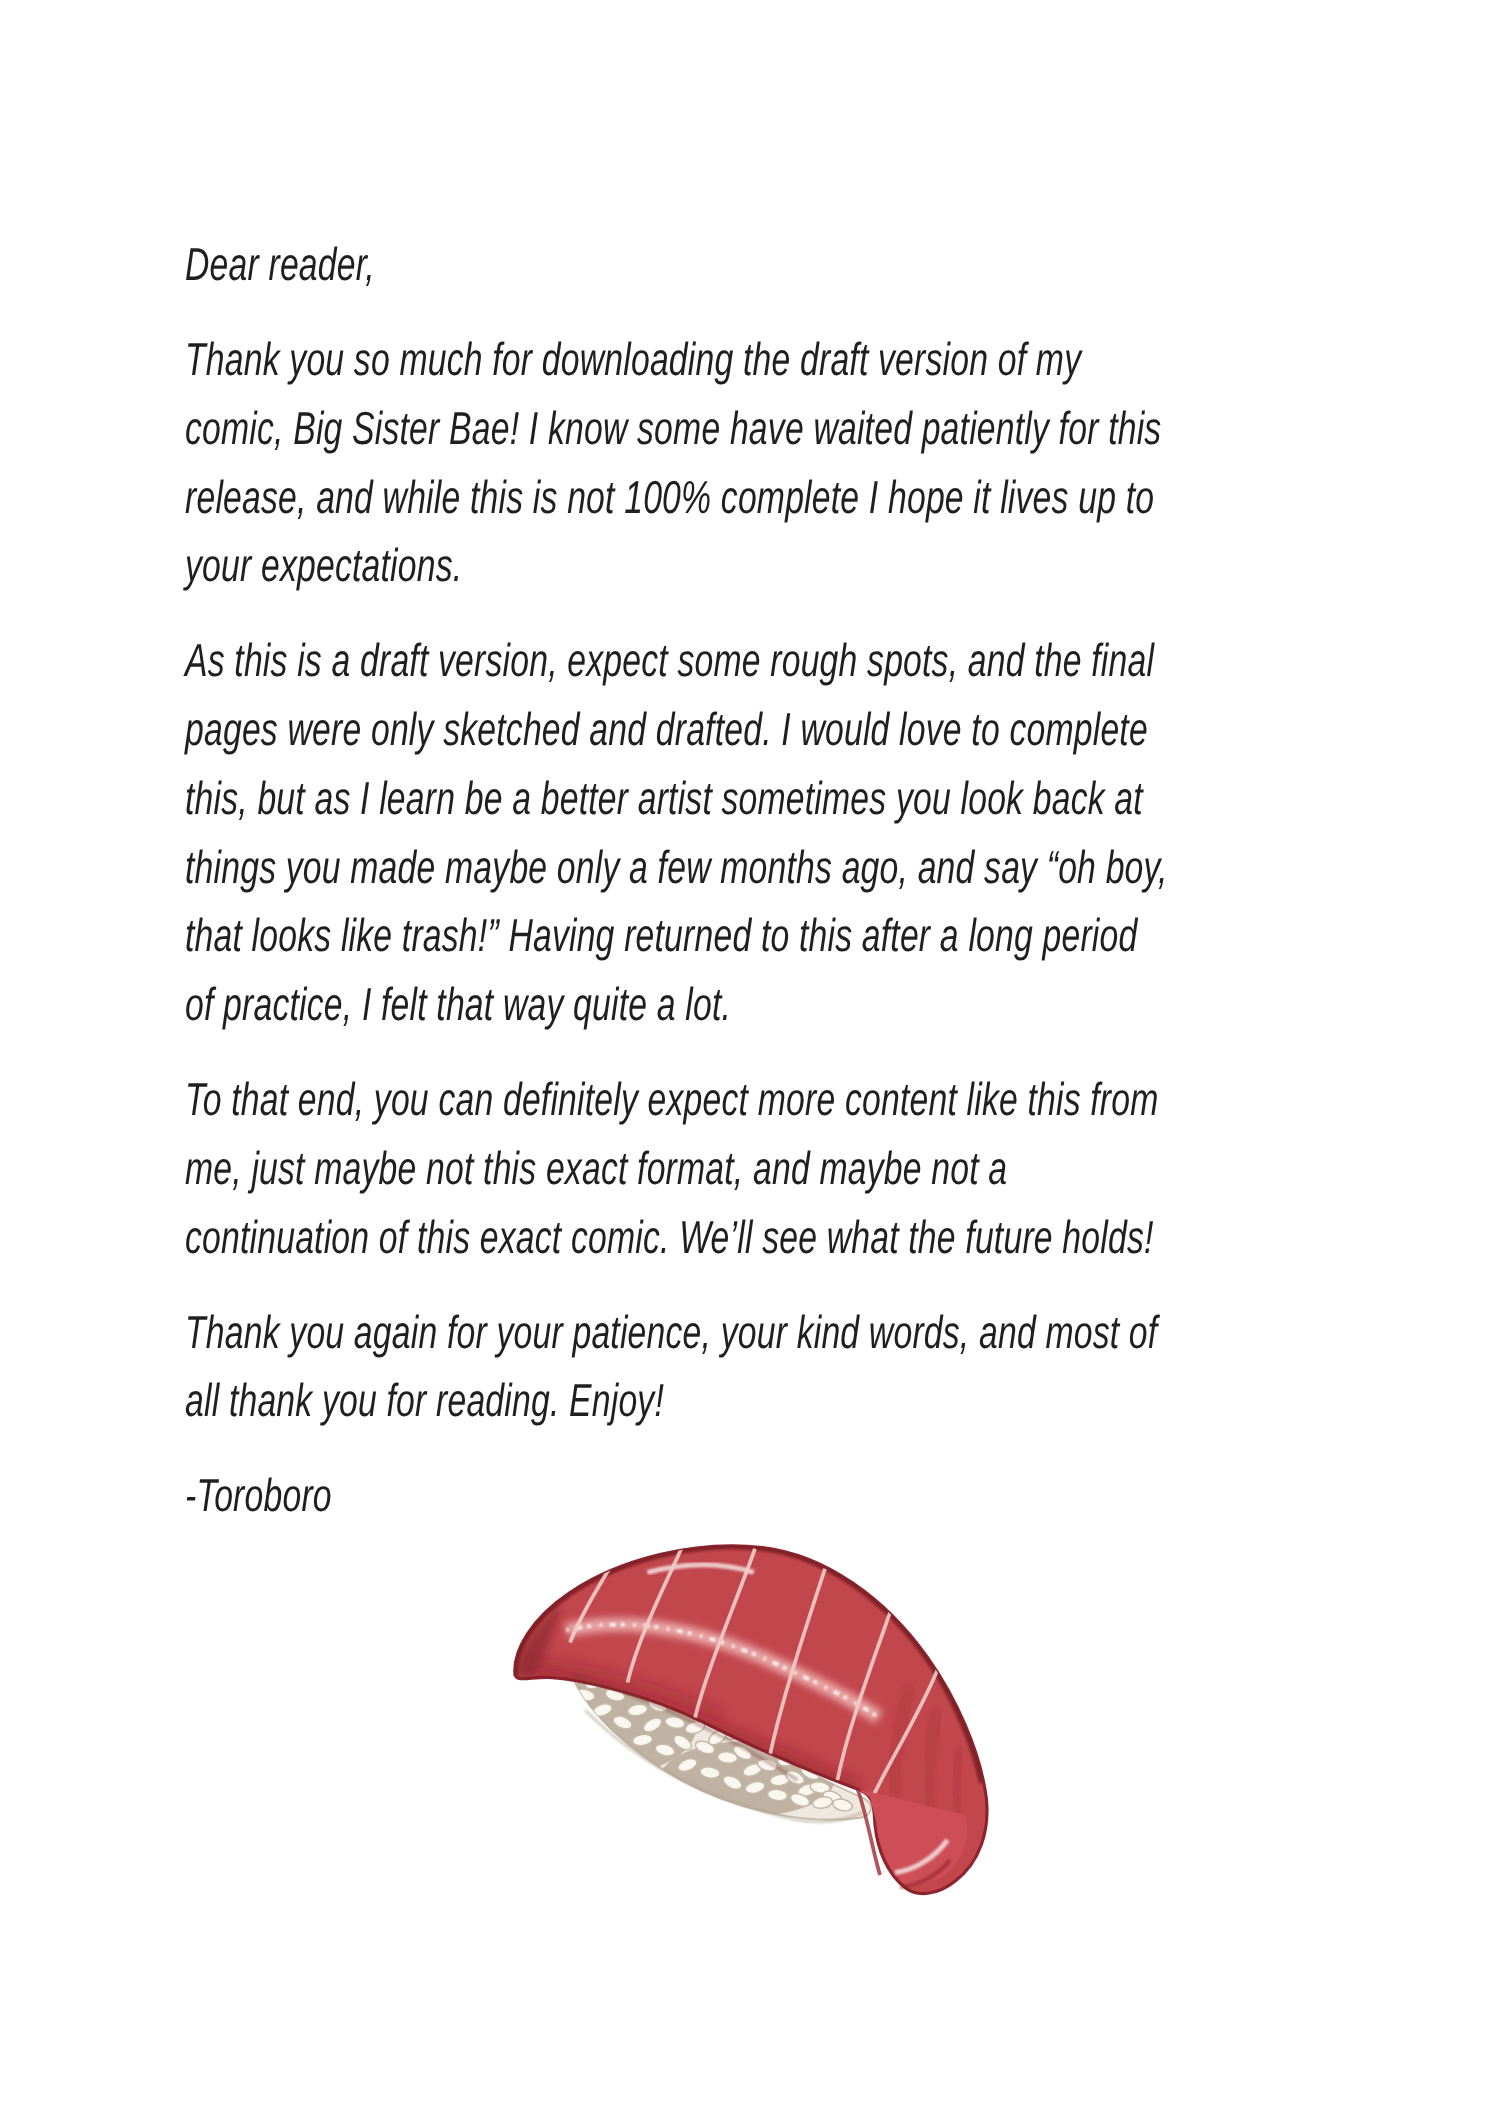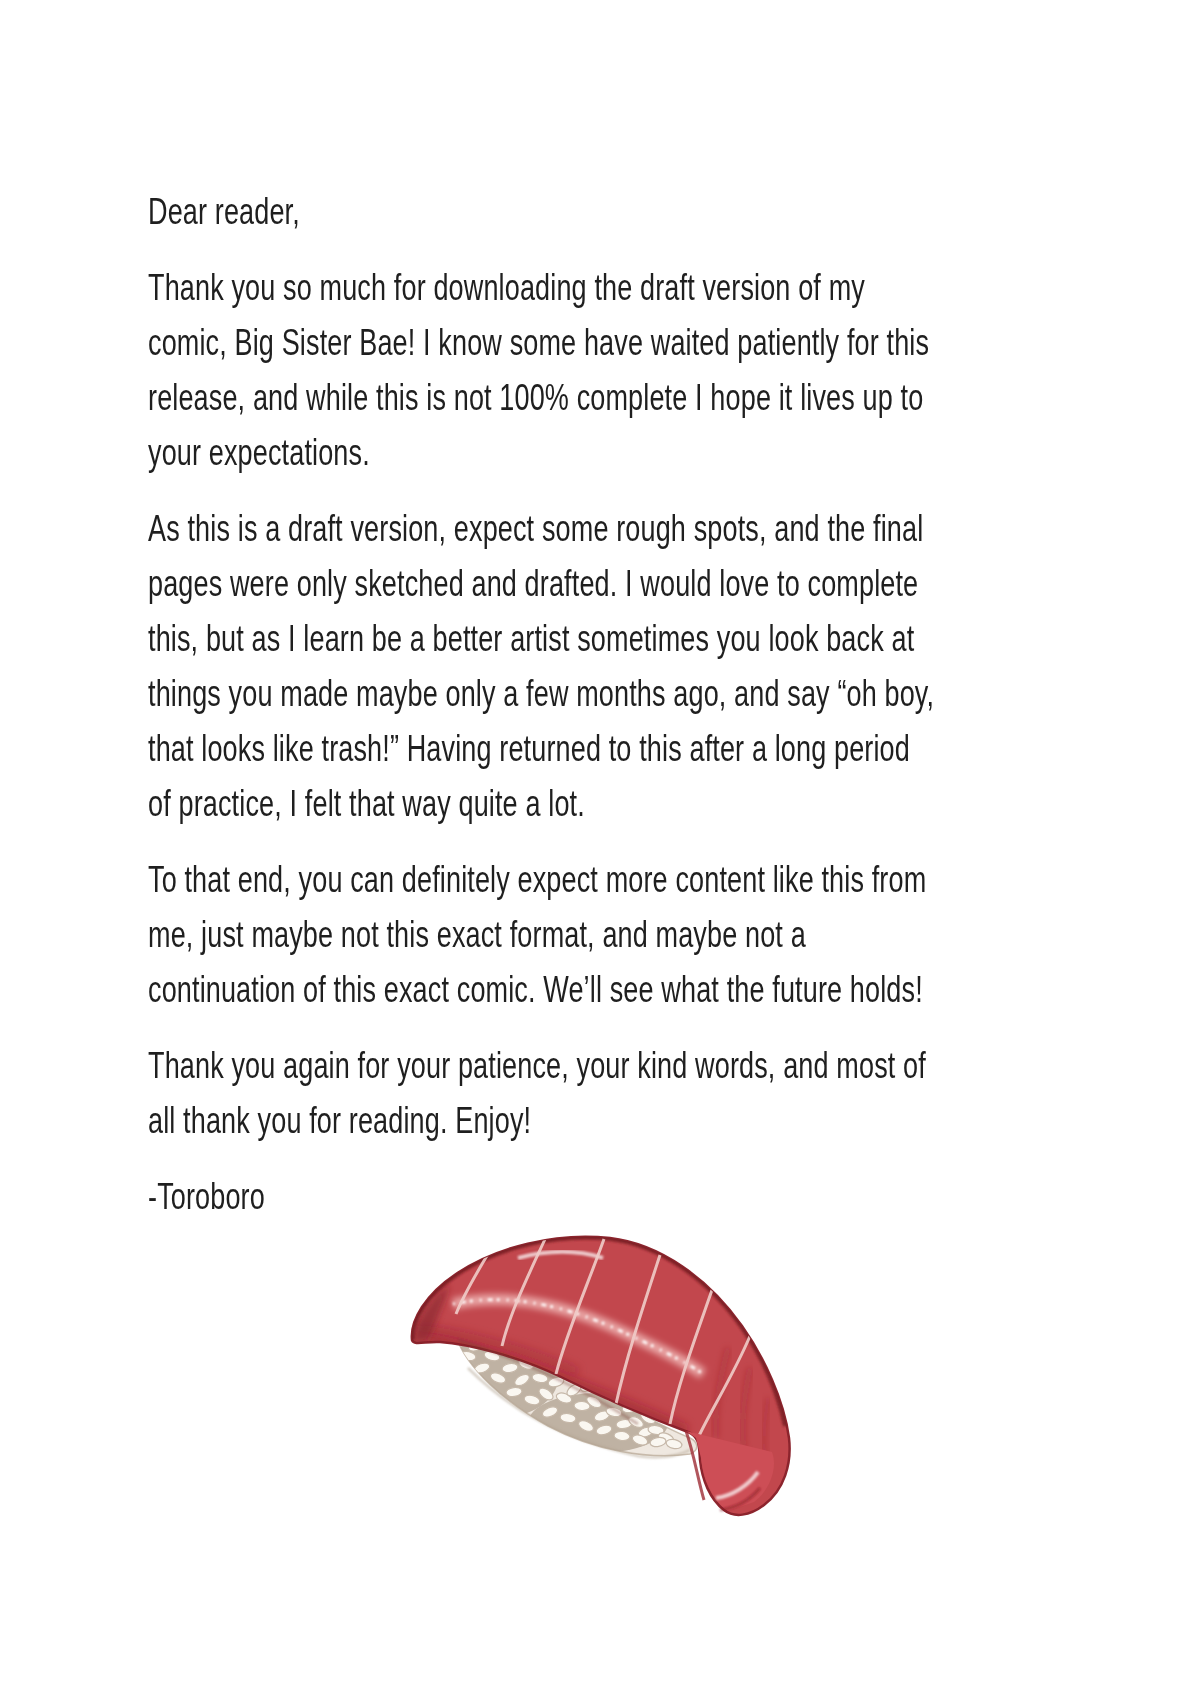--- a/index.html
+++ b/index.html
@@ -4,20 +4,21 @@
 <style>
   * { margin: 0; padding: 0; box-sizing: border-box; }
   html, body { width: 1204px; height: 1700px; overflow: hidden; }
   body { background: #ffffff; font-family: "Liberation Sans", sans-serif; }
 
   .page {
     position: relative;
     width: 1204px;
     height: 1700px;
     background: #ffffff;
+    font-style: italic;
   }
 
   .letter {
     position: absolute;
     left: 148px;
     top: 184px;
   }
 
   
   .letter-inner {

